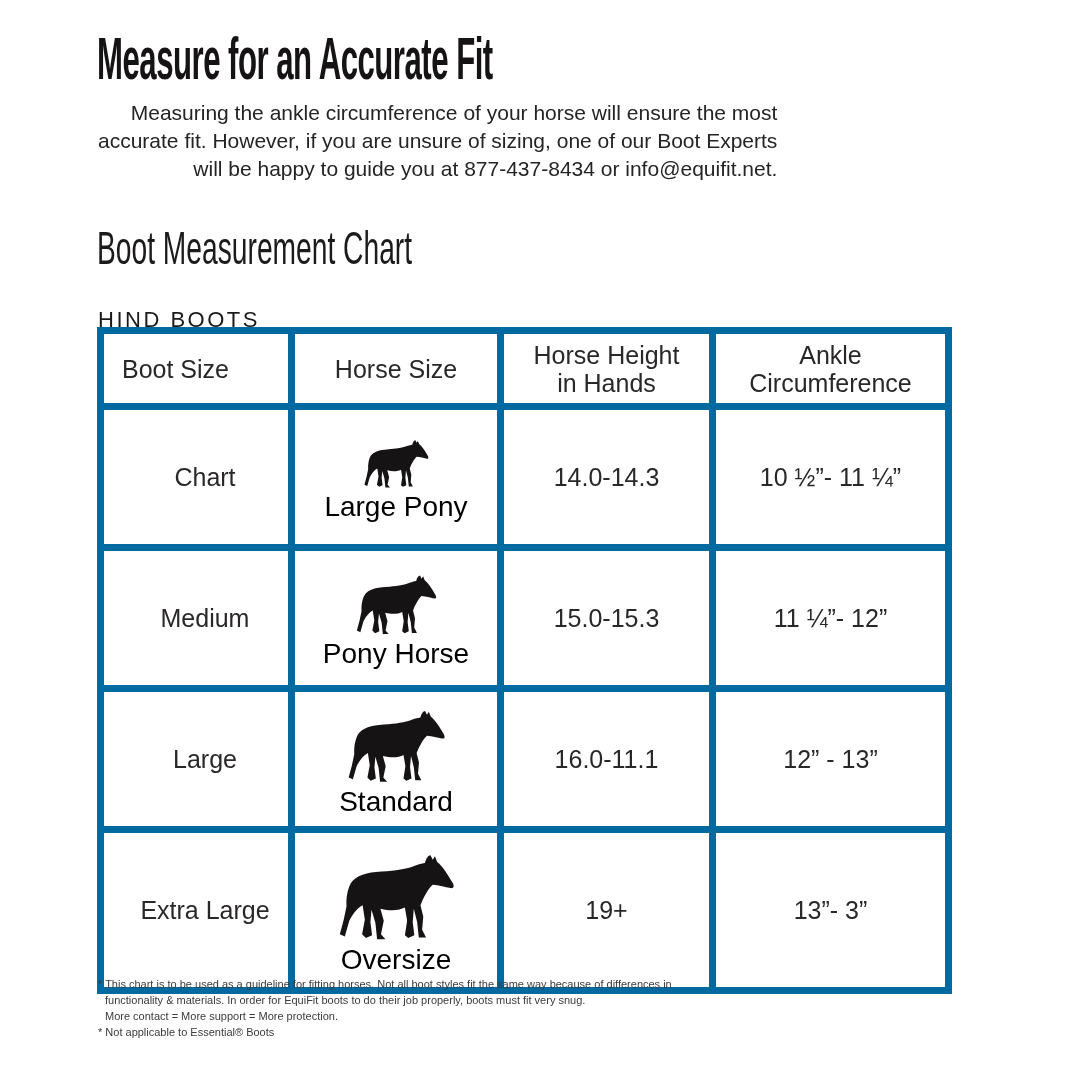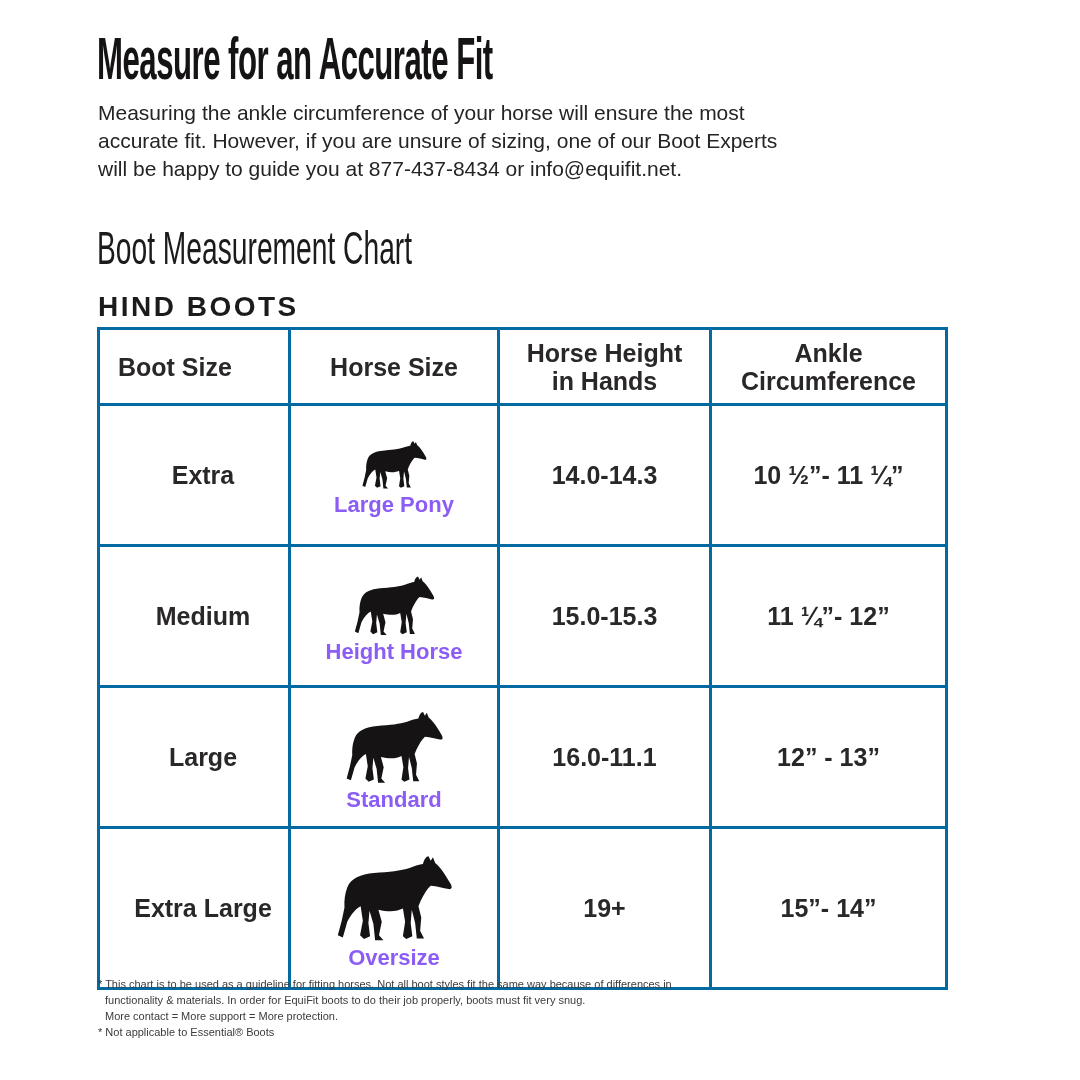--- a/index.html
+++ b/index.html
@@ -14,58 +14,58 @@
   .page { position:absolute; inset:0; background:#fff;padding-left:16px; }
 
   
   .title-wrap { position:absolute; left:97px; top:24px; white-space:nowrap; }
   .title {
     display:inline-block;
     font-size:60px; font-weight:700; color:#151314;
     letter-spacing:-1px;
     transform:scaleX(0.52); transform-origin:0 50%;
   }
-  .intro { position:absolute; left:98px; top:99px; font-size:21px; line-height:28px; color:#242424; }
+  .intro { position:absolute; left:98px; top:99px; font-size:21px; line-height:28px; color:#242424;text-align:right; }
   .intro div { white-space:nowrap; }
 
   .h2-wrap { position:absolute; left:97px; top:220px; white-space:nowrap; }
   .h2 {
     display:inline-block;
     font-size:47px; font-weight:400; color:#1c1a1b;
     transform:scaleX(0.60); transform-origin:0 50%;
   }
   .h3 {
-    position:absolute; left:98px; top:291px;
-    font-size:28px; font-weight:700; letter-spacing:2.5px; color:#1c1a1b;
+    position:absolute; left:98px; top:307px;
+    font-size:22px; font-weight:400; letter-spacing:2.5px; color:#1c1a1b;
   }
 
   
   table.sizing {
     position:absolute; left:97px; top:327px;
     width:848px; border-collapse:collapse; table-layout:fixed;
     background:#fff;
   }
   table.sizing td, table.sizing th {
-    border:3px solid #0369a1;
-    font-weight:700; color:#2a2727;
+    border:7px solid #0369a1;
+    font-weight:400; color:#2a2727;
     vertical-align:middle;
     margin-left:48px;
   }
   col.c1 { width:191px; } col.c2 { width:209px; }
   col.c3 { width:212px; } col.c4 { width:236px; }
 
   tr.head th { height:76px; font-size:25px; line-height:28px; text-align:center; }
   tr.head th.first { text-align:left; padding-left:18px; }
 
   tr.row td { height:141px; font-size:25px; text-align:center; }
   tr.row:last-child td { height:161px; }
   td.bootsize { text-align:left; padding-left:18px; }
 
   .horse-cell { display:flex; flex-direction:column; align-items:center; justify-content:center; padding-top:8px; }
-  .horse-label { font-size:22px; color:#8b5cf6; margin-top:2px; }
+  .horse-label { font-size:28px; color:#000000; margin-top:2px; }
   svg.horse { display:block; fill:#161314; }
   .horse-s1 { width:76px;  height:50px; }
   .horse-s2 { width:94px;  height:62px; }
   .horse-s3 { width:114px; height:75px; }
   .horse-s4 { width:134px; height:89px; }
 
   
   .footnotes {
     position:absolute; left:98px; top:976px;
     font-size:11px; line-height:16px; color:#3b3b3b;
@@ -121,41 +121,41 @@
           <div>Horse Height</div>
           <div>in Hands</div>
         </th>
         <th>
           <div>Ankle</div>
           <div>Circumference</div>
         </th>
       </tr>
 
       <tr class="row">
-        <td class="bootsize">Extra</td>
+        <td class="bootsize">Chart</td>
         <td>
           <div class="horse-cell">
             <svg class="horse horse-s1">
                 <use href="#horse-shape"></use>
               </svg>
             <div class="horse-label">Large Pony</div>
           </div>
         </td>
         <td>14.0-14.3</td>
         <td>10 ½”- 11 ¼”</td>
       </tr>
 
       <tr class="row">
         <td class="bootsize">Medium</td>
         <td>
           <div class="horse-cell">
             <svg class="horse horse-s2">
                 <use href="#horse-shape"></use>
               </svg>
-            <div class="horse-label">Height Horse</div>
+            <div class="horse-label">Pony Horse</div>
           </div>
         </td>
         <td>15.0-15.3</td>
         <td>11 ¼”- 12”</td>
       </tr>
 
       <tr class="row">
         <td class="bootsize">Large</td>
         <td>
           <div class="horse-cell">
@@ -173,21 +173,21 @@
         <td class="bootsize">Extra Large</td>
         <td>
           <div class="horse-cell">
             <svg class="horse horse-s4">
                 <use href="#horse-shape"></use>
               </svg>
             <div class="horse-label">Oversize</div>
           </div>
         </td>
         <td>19+</td>
-        <td>15”- 14”</td>
+        <td>13”- 3”</td>
       </tr>
     </tbody>
   </table>
 
   <div class="footnotes">
     <div>* This chart is to be used as a guideline for fitting horses. Not all boot styles fit the same way because of differences in</div>
     <div class="cont">functionality &amp; materials. In order for EquiFit boots to do their job properly, boots must fit very snug.</div>
     <div class="cont">More contact = More support = More protection.</div>
     <div>* Not applicable to Essential® Boots</div>
   </div>

